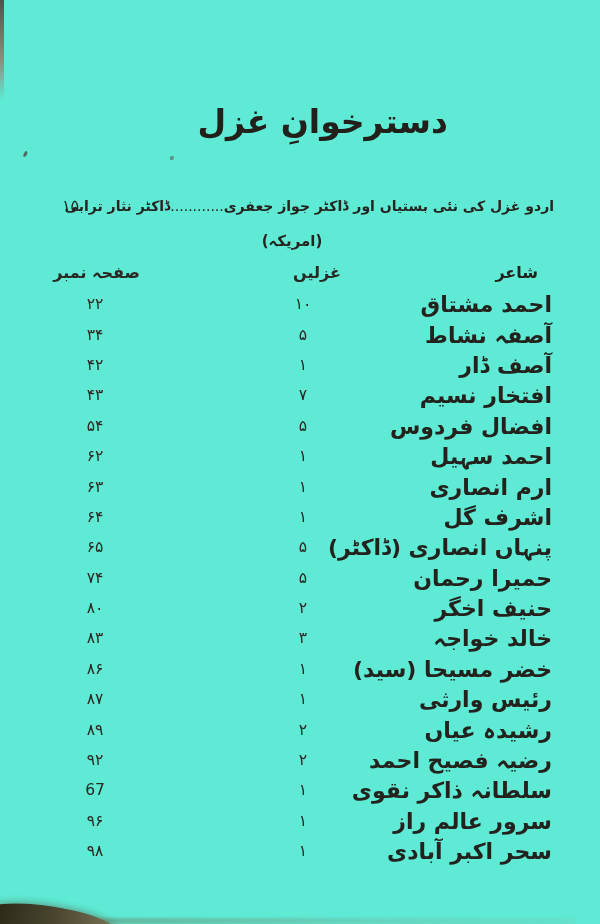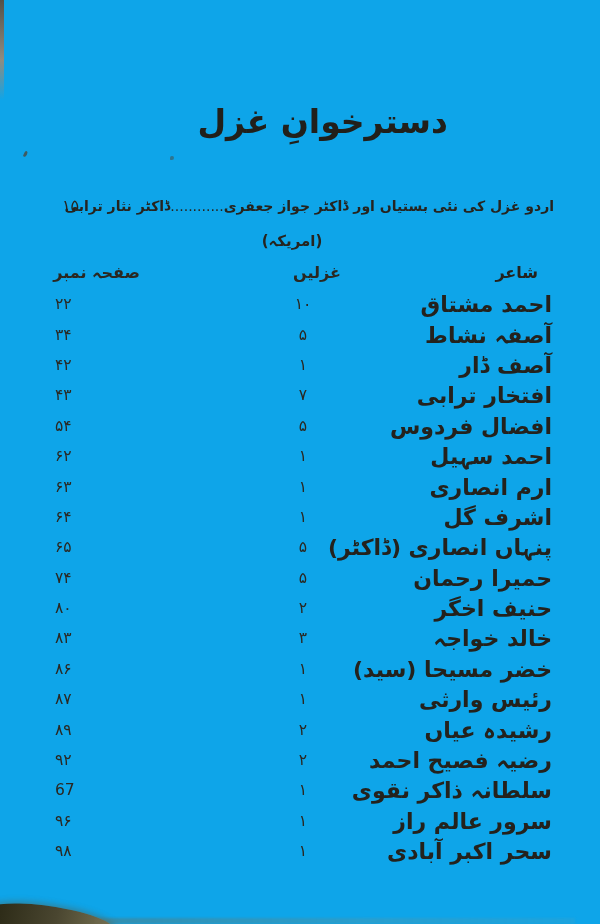--- a/index.html
+++ b/index.html
@@ -3,21 +3,21 @@
 <meta charset="utf-8">
 <style>
   html,body{margin:0;padding:0;background:#e9e7df;}
   .page{
     position:relative;
     width:600px;height:924px;
     margin:0 auto;
     overflow:hidden;
     font-family:"DejaVu Sans",sans-serif;
     color:#26241f;
-    background-color:#0ea5e9;
+    background-color:#5eead4;
     background-image:
       radial-gradient(ellipse 120% 80% at 45% 38%, rgba(255,255,255,.6), rgba(255,255,255,0) 72%),
       radial-gradient(ellipse 60% 12% at 60% 102%, rgba(196,190,156,.35), rgba(196,190,156,0) 70%),
       linear-gradient(100deg,#ecead f0,#f6f5ed 4%,#faf9f3 55%,#f2f0e5 100%);
   }
   .content{position:absolute;inset:0;direction:rtl;}
   .title{
     position:absolute;top:102px;right:152px;
     margin:0;font-size:33px;font-weight:700;letter-spacing:-.5px;
     white-space:nowrap;color:#21201b;
@@ -46,21 +46,21 @@
     font-size:22px;font-weight:700;white-space:nowrap;color:#24221d;
   }
   .toc-header .poet-col{right:62px;font-size:16px;}
   .count-col{
     position:absolute;left:243px;width:120px;top:50%;transform:translateY(-50%);
     text-align:center;font-size:15.5px;color:#2a2822;
   }
   .toc-header .count-col{left:257px;font-weight:700;font-size:16px;text-align:center;}
   .page-col{
     position:absolute;left:55px;width:80px;top:50%;transform:translateY(-50%);
-    text-align:left;font-size:15.5px;color:#2a2822;
+    text-align:center;font-size:15.5px;color:#2a2822;
   }
   .toc-header .page-col{left:60px;font-weight:700;font-size:16px;white-space:nowrap;}
   
   .edge-left-top{
     position:absolute;left:0;top:0;width:4px;height:100px;
     background:linear-gradient(to bottom,#55524a,#8f8c80 60%,rgba(143,140,128,0));
   }
   .corner-bottom-left{
     position:absolute;left:-22px;bottom:-16px;width:140px;height:34px;
     background:linear-gradient(95deg,#23220f,#4a4630 55%,#7d7857);
@@ -116,21 +116,21 @@
           <div class="poet-col">آصفہ نشاط</div>
           <div class="count-col">۵</div>
           <div class="page-col">۳۴</div>
         </div>
         <div class="toc-row">
           <div class="poet-col">آصف ڈار</div>
           <div class="count-col">۱</div>
           <div class="page-col">۴۲</div>
         </div>
         <div class="toc-row">
-          <div class="poet-col">افتخار ترابی</div>
+          <div class="poet-col">افتخار نسیم</div>
           <div class="count-col">۷</div>
           <div class="page-col">۴۳</div>
         </div>
         <div class="toc-row">
           <div class="poet-col">افضال فردوس</div>
           <div class="count-col">۵</div>
           <div class="page-col">۵۴</div>
         </div>
         <div class="toc-row">
           <div class="poet-col">احمد سہیل</div>

